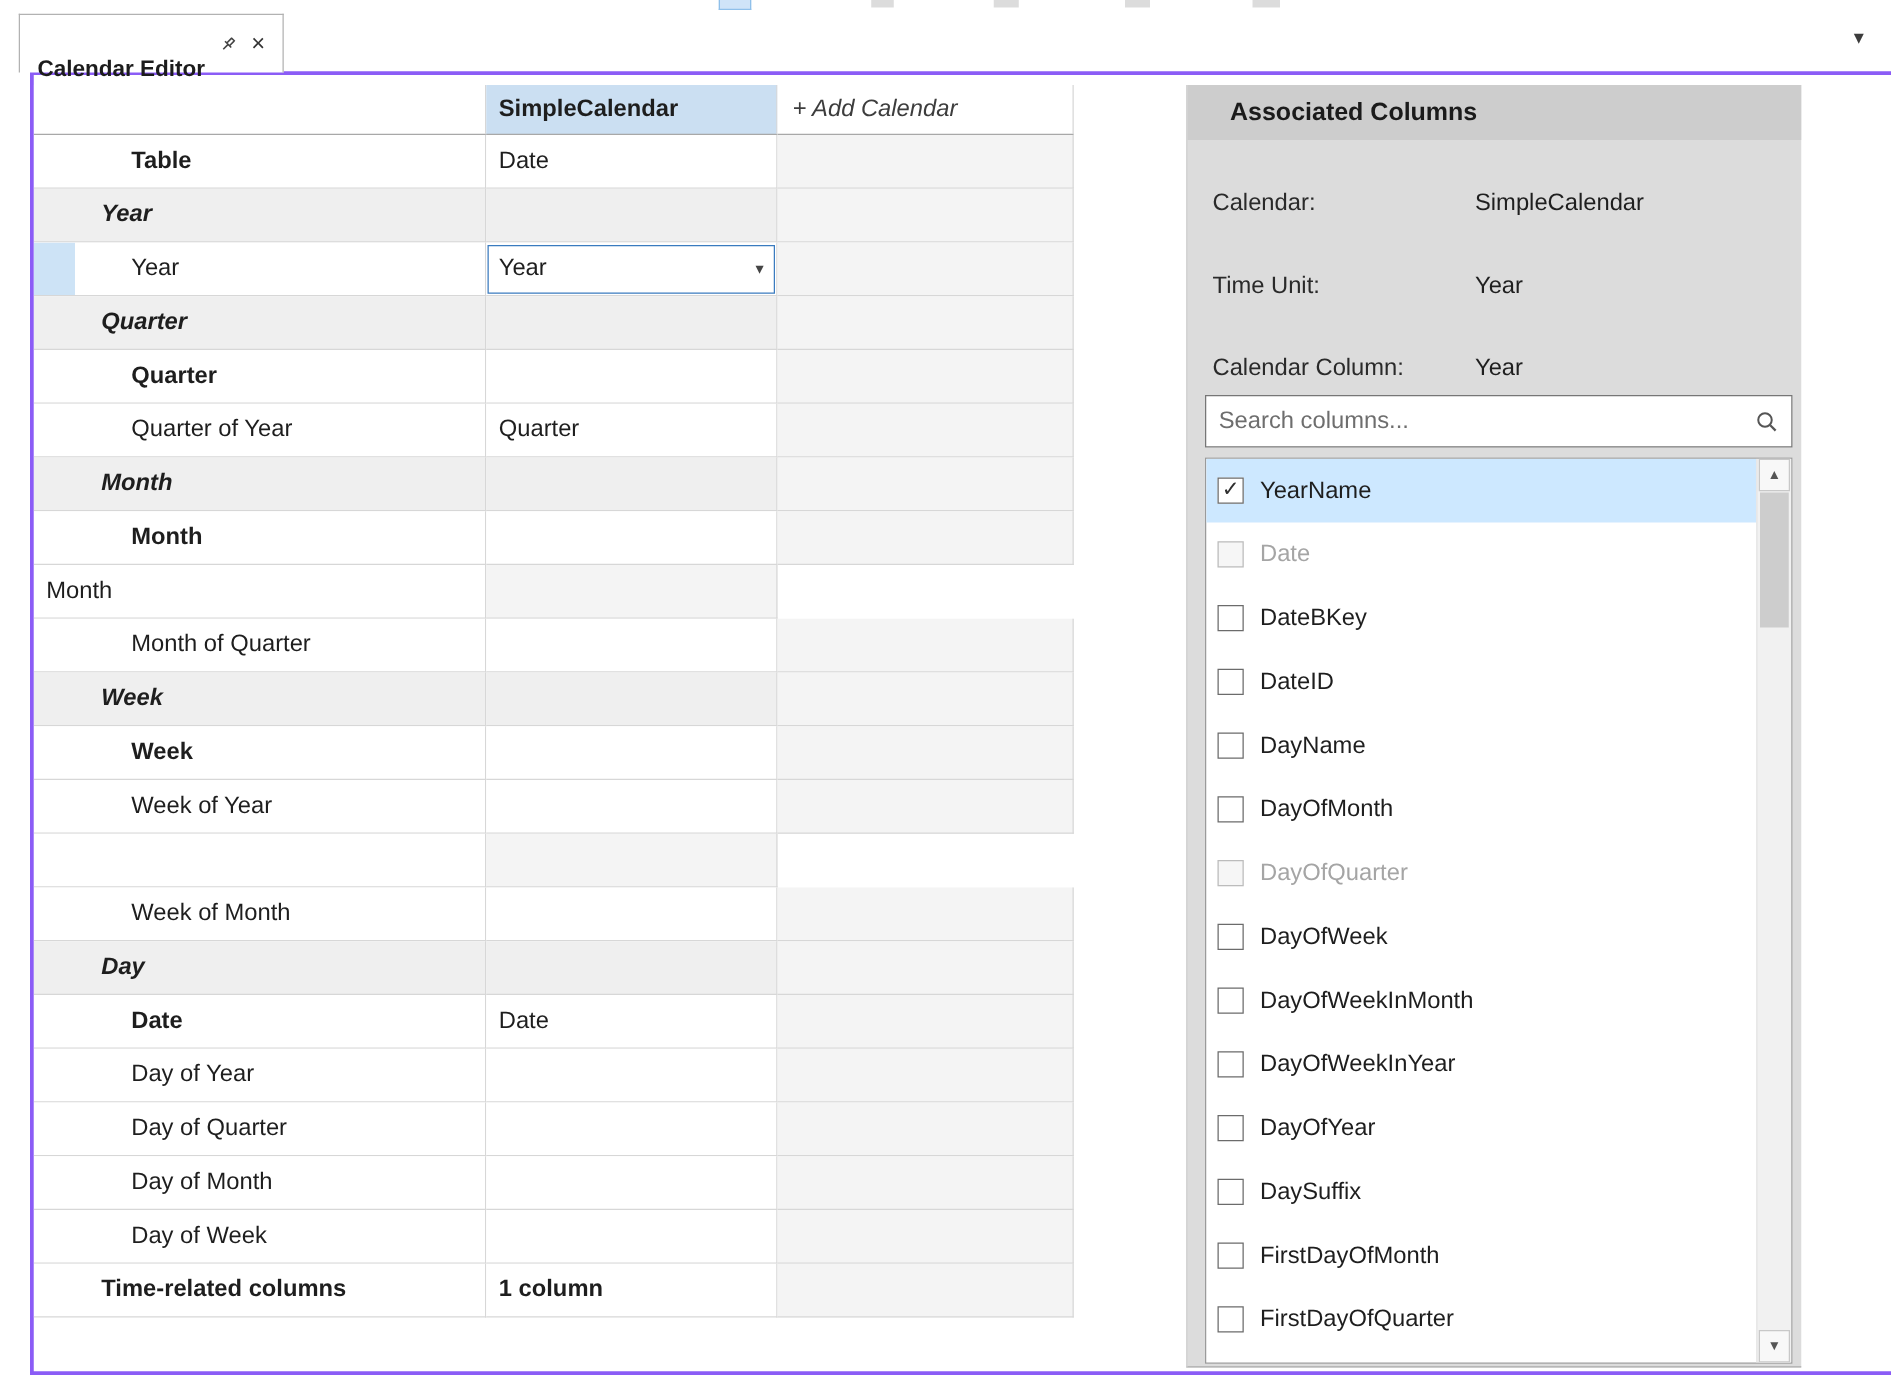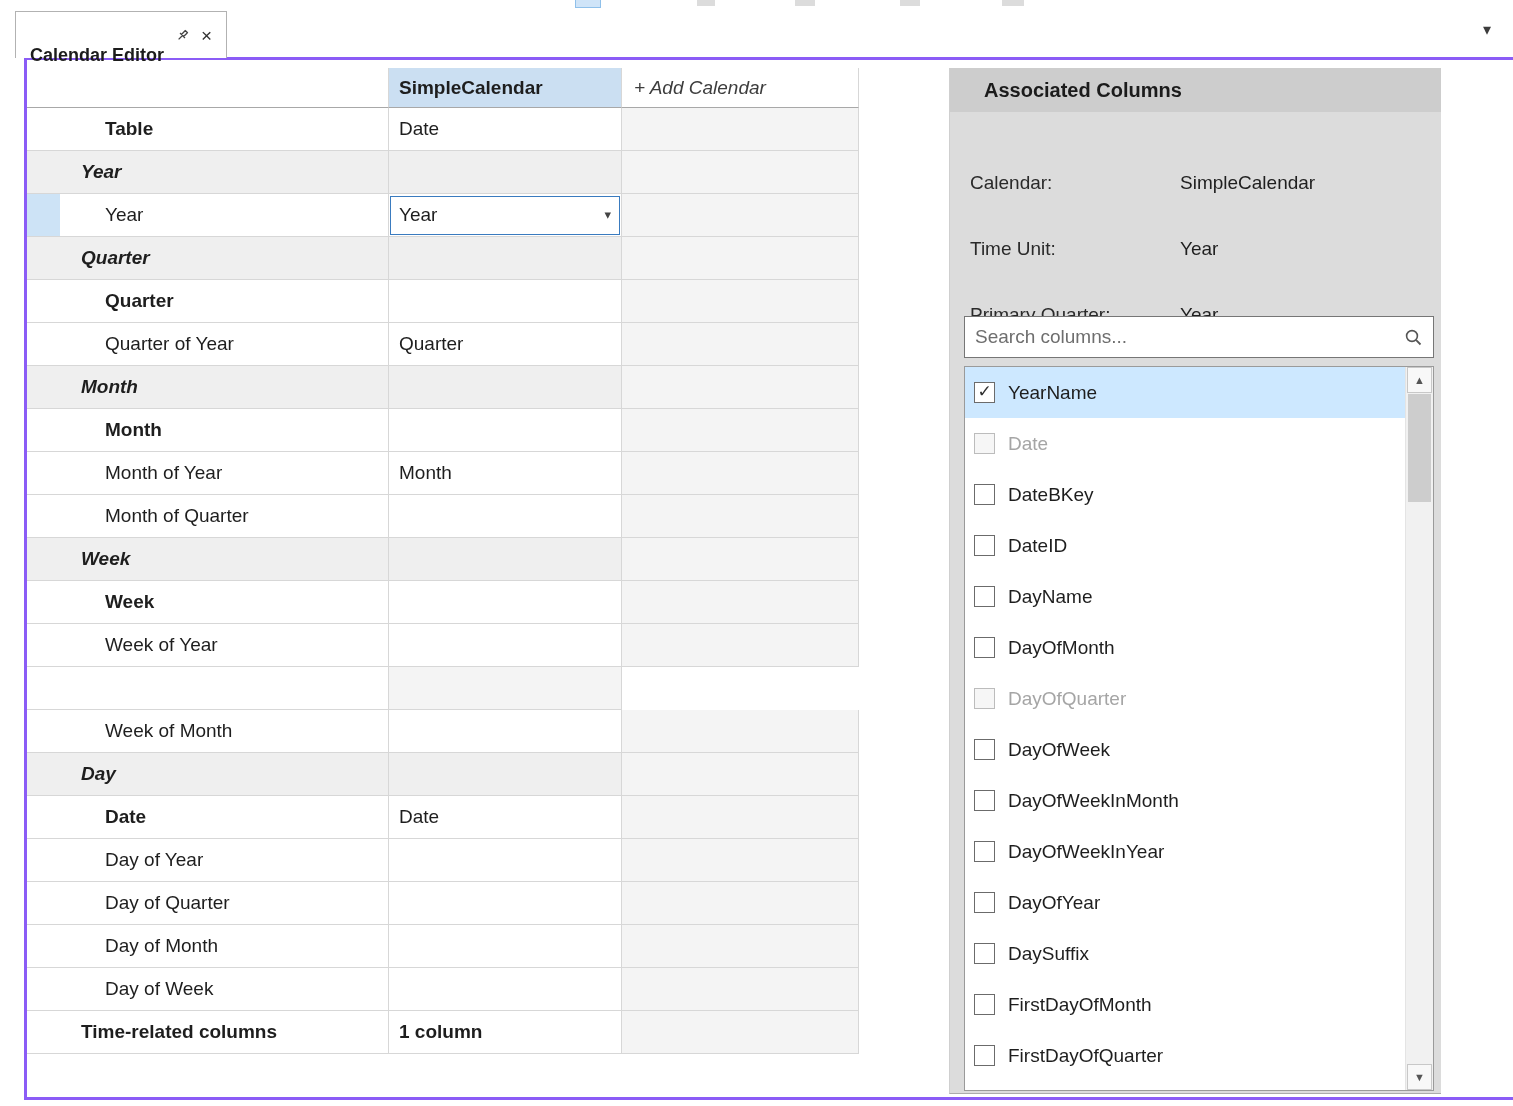--- a/index.html
+++ b/index.html
@@ -72,21 +72,21 @@
   
   .panel{
     position:absolute;left:922px;top:8px;width:492px;height:1026px;
     background:var(--panel-bg);border-left:1px solid #cfcfcf;border-bottom:1px solid #ababab;
     font-size:19px;
   }
   .panel-hdr{
     height:44px;background:var(--panel-hdr-bg);display:flex;align-items:center;
     padding-left:34px;font-size:20px;font-weight:bold;color:#1b1b1b;
   }
-  .panel-info{padding-top:18px;margin-top:20px;}
+  .panel-info{padding-top:18px;}
   .info-row{height:66px;display:flex;align-items:center;padding-left:20px;}
   .info-label{width:210px;color:#2a2a2a;}
   .info-value{color:#1f1f1f;}
   .searchbox{
     position:absolute;left:14px;right:7px;top:248px;height:42px;
     background:#fff;border:1px solid #767676;display:flex;align-items:center;padding:0 10px;
   }
   .searchbox input{
     flex:1;border:none;outline:none;font-family:"Liberation Sans",sans-serif;
     font-size:19px;color:#701a75;background:transparent;padding:0;
@@ -236,24 +236,20 @@
 
       <span class="label-text">Month</span>
     </div>
     <div class="cell value-cell">
       <span class="value-text"></span>
 
     </div>
     <div class="cell add-cell"></div>
   </div>
         <div class="grid-row t-normal">
-    <div class="cell label-cell">
-
-      <span class="label-text">Month of Year</span>
-    </div>
     <div class="cell value-cell">
       <span class="value-text">Month</span>
 
     </div>
     <div class="cell add-cell"></div>
   </div>
         <div class="grid-row t-normal">
     <div class="cell label-cell">
 
       <span class="label-text">Month of Quarter</span>
@@ -401,21 +397,21 @@
     <div class="panel-info">
       <div class="info-row">
         <span class="info-label">Calendar:</span>
         <span class="info-value">SimpleCalendar</span>
       </div>
       <div class="info-row">
         <span class="info-label">Time Unit:</span>
         <span class="info-value">Year</span>
       </div>
       <div class="info-row">
-        <span class="info-label">Primary Quarter:</span>
+        <span class="info-label">Calendar Column:</span>
         <span class="info-value">Year</span>
       </div>
     </div>
 
     <div class="searchbox">
       <input type="text" placeholder="Search columns..." style="">
       <span>
         <svg width="19" height="19" viewBox="0 0 19 19">
           <circle cx="8" cy="8" r="5.4" fill="none" stroke="#555" stroke-width="1.6"></circle>
           <line x1="12.2" y1="12.2" x2="16.5" y2="16.5" stroke="#555" stroke-width="1.8"></line>

